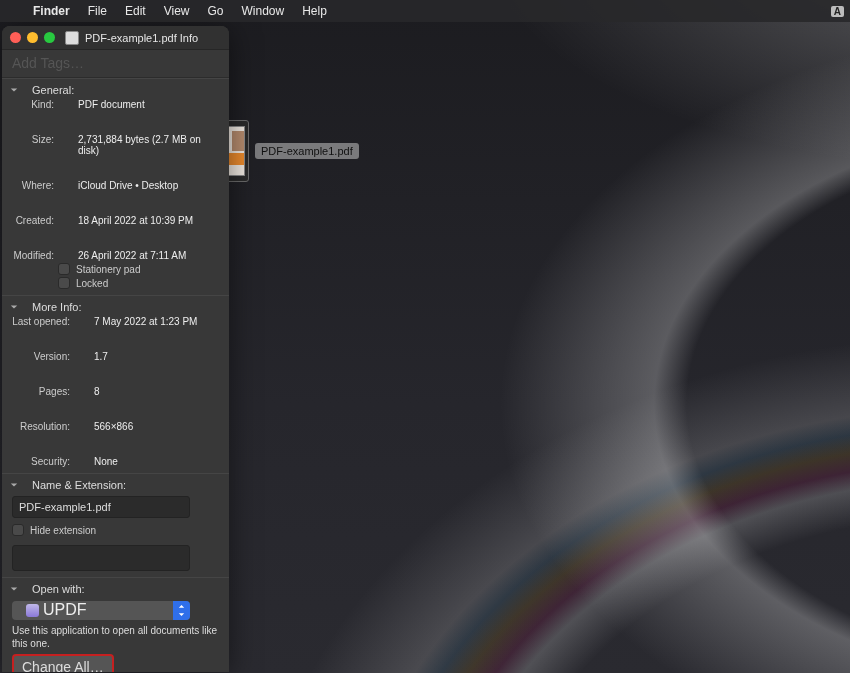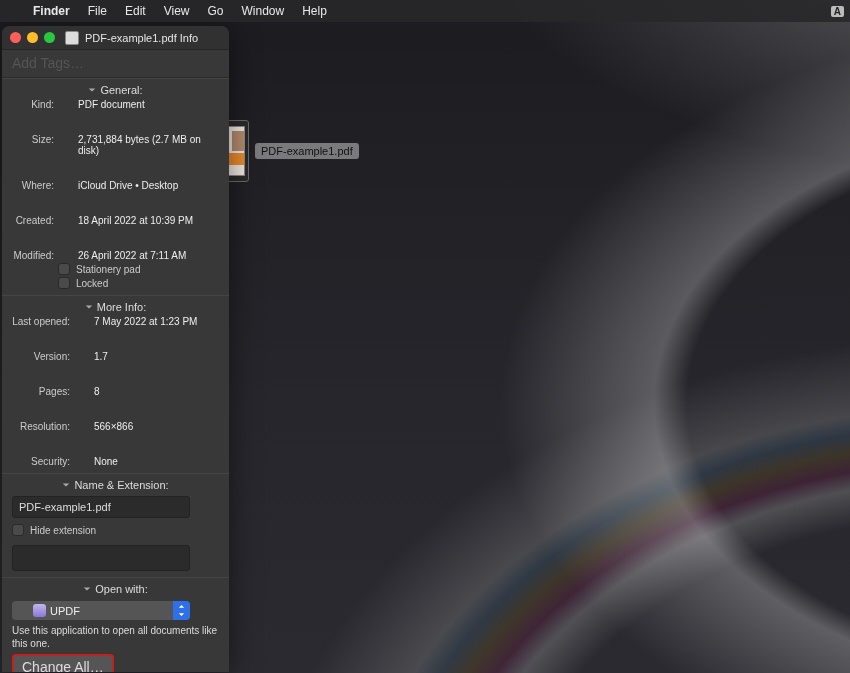--- a/index.html
+++ b/index.html
@@ -39,34 +39,34 @@
   .titlebar { height:24px; display:flex; align-items:center; gap:6px; padding:0 8px; background:#313131; border-bottom:1px solid #262626;}
   .tl { display:flex; gap:6px; }
   .dot { width:11px; height:11px; border-radius:50%; }
   .dot.r{background:#ff5f57;} .dot.y{background:#ffbd2e;} .dot.g{background:#28c940;}
   .title-icon { width:14px; height:14px; background:#ddd; border:1px solid #888; border-radius:2px; margin-left:4px;}
   .title-text { color:#e6e6e6; font-size:11px; font-weight:500; white-space:nowrap; }
   .scroll-area { flex:1; overflow-y:auto; padding: 0 0 4px 0; }
   .scroll-area::-webkit-scrollbar{width:10px;} .scroll-area::-webkit-scrollbar-track{background:#383838;}
   .scroll-area::-webkit-scrollbar-thumb{background:#555;border-radius:5px;}
   .tags-placeholder { padding:5px 10px 6px; color:#555; font-size:14px; border-bottom:1px solid #2c2c2c;}
-  .section-head { display:flex; align-items:center; gap:4px; padding:5px 8px 3px; font-size:11px; color:#ddd; border-top:1px solid #454545;justify-content:center;}
+  .section-head { display:flex; align-items:center; gap:14px; padding:5px 8px 3px; font-size:11px; color:#ddd; border-top:1px solid #454545;}
   .section-head:first-of-type{border-top:none;}
   .disclosure { width:8px; height:8px; display:inline-flex; align-items:center; justify-content:center;}
   .disclosure svg{width:8px;height:8px;fill:#aaa;}
   .section-body { padding: 0 10px 6px 10px; }
   .kv-grid { display:grid; grid-template-columns: 42px 1fr; column-gap:4px; row-gap:1px; font-size:10px;gap:24px; }
   .kv-grid.wide { grid-template-columns: 58px 1fr; }
   .k { color:#ccc; text-align:right; }
   .v { color:#eee; word-break:break-word; }
   .check-row { display:flex; align-items:center; gap:6px; padding:2px 0 0 46px; font-size:10px; color:#ccc;}
   .check { width:12px; height:12px; background:#4a4a4a; border:1px solid #2a2a2a; border-radius:3px;}
   .text-input { width:178px; margin:2px 0 4px 0; background:#2b2b2b; color:#ddd; font-size:11px; padding:4px 6px; border:1px solid #232323; border-radius:3px;}
   .comments-box { width:178px; height:26px; margin:3px 10px 6px; background:#2b2b2b; border:1px solid #232323; border-radius:3px; }
-  .select { display:flex; align-items:center; justify-content:space-between; width:178px; height:19px; margin:3px 0 4px 0; background:#555; border-radius:4px; font-size:11px; padding:0 0 0 21px; color:#eee;}
+  .select { display:flex; align-items:flex-start; justify-content:space-between; width:178px; height:19px; margin:3px 0 4px 0; background:#555; border-radius:4px; font-size:16px; padding:0 0 0 14px; color:#eee;}
   .select .chev { width:17px; height:19px; background:#2f6fea; display:flex; align-items:center; justify-content:center; border-radius:0 4px 4px 0;}
   .select .chev svg{width:9px;height:11px;fill:#fff;}
   .hint { font-size:10px; color:#ddd; line-height:1.3; padding:0 0 4px 0;}
   .change-btn { font-size:14px; color:#ddd; background:#555; border:2px solid #c52020; border-radius:4px; padding:3px 8px; display:inline-block;}
   .preview-box { margin:6px 10px 0; width:177px; height:150px; background:#fff; border-radius:2px; overflow:hidden; position:relative;}
   .preview-inner{position:absolute; inset:6px; display:flex; gap:4px;}
   .preview-textcol{width:56px; font-size:4px; color:#333; line-height:1.3;}
   .preview-textcol p{margin-bottom:2px;}
   .preview-img{flex:1; background:linear-gradient(135deg,#c8c0b8 0%, #9a8e82 40%, #6d645a 70%, #3a322a 100%); position:relative;}
   .preview-img::before{content:"";position:absolute;inset:0;background:repeating-linear-gradient(100deg, rgba(255,255,255,0.06) 0 4px, rgba(0,0,0,0.04) 4px 8px);}

